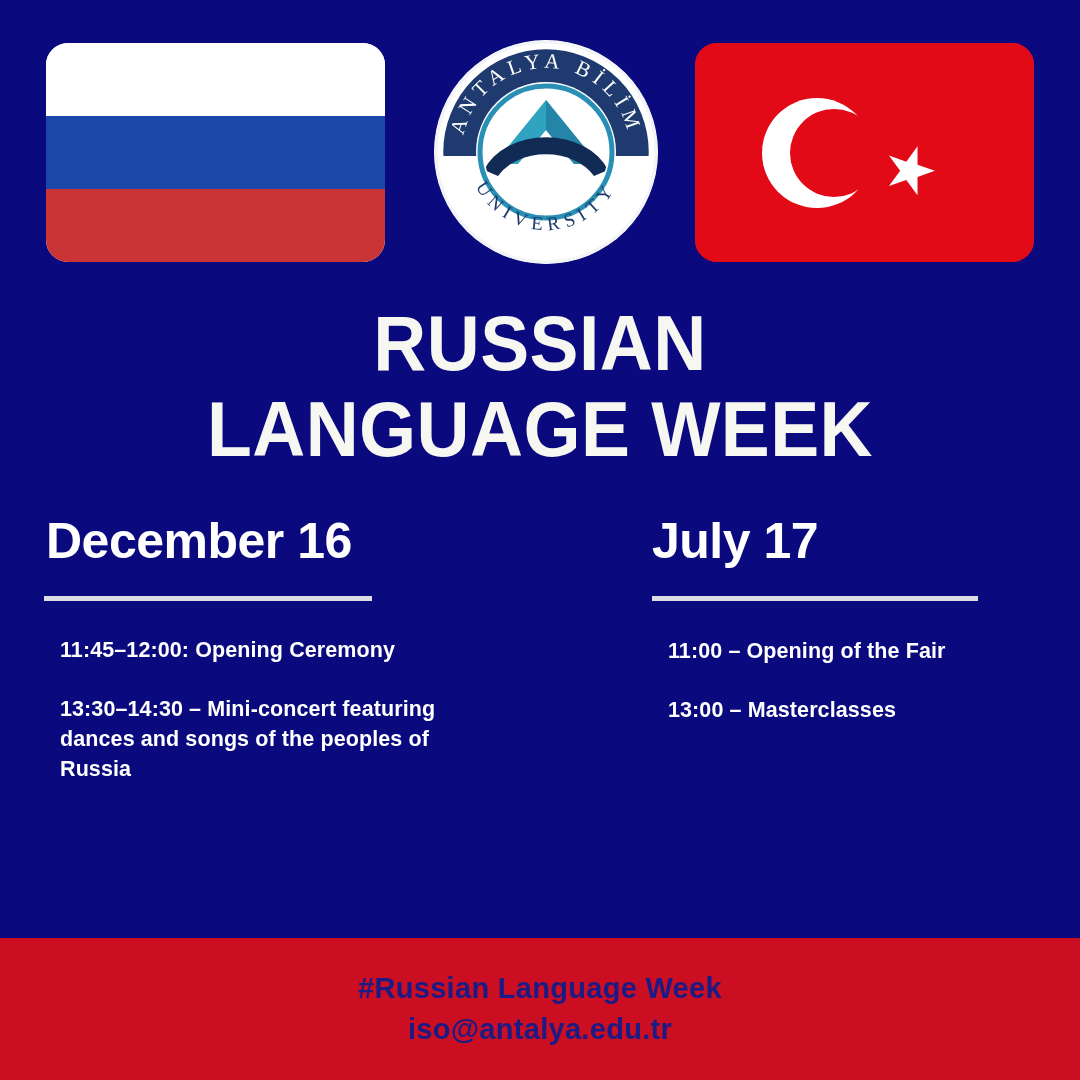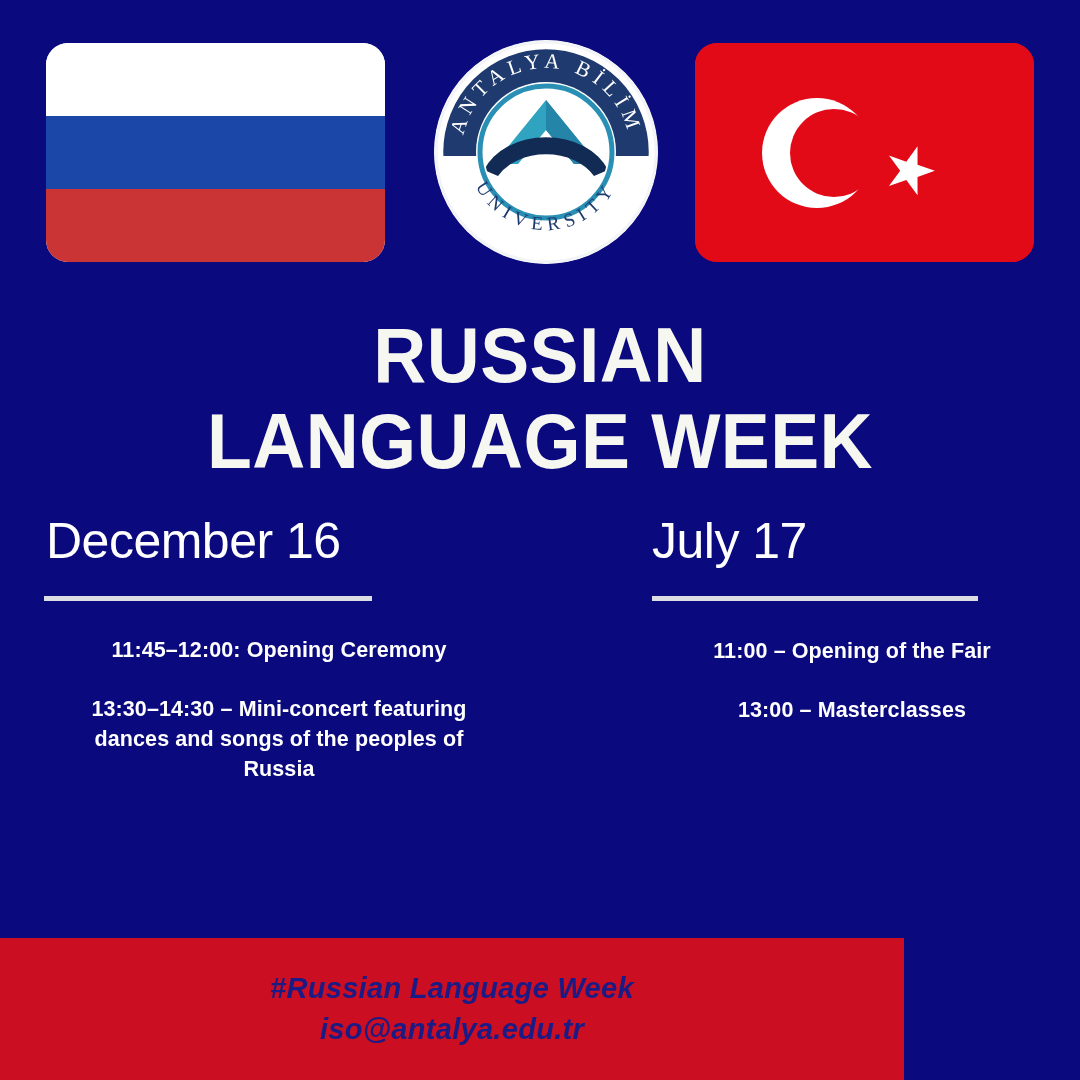--- a/index.html
+++ b/index.html
@@ -64,21 +64,21 @@
     top: 38px;
     width: 228px;
     height: 228px;
   }
   .logo-seal svg { display: block; width: 100%; height: 100%; }
 
   
   .title-block {
     position: absolute;
     left: 0;
-    top: 312px;
+    top: 300px;
     width: 1080px;
     text-align: center;
   }
   .title-line {
     display: block;
     color: #F7F7F2;
     font-family: "Liberation Sans", "DejaVu Sans", sans-serif;
     font-weight: bold;
     font-size: 78px;
     line-height: 86px;
@@ -99,41 +99,40 @@
   .col {
     position: absolute;
     top: 0;
   }
   .col-left  { left: 44px;  width: 470px; }
   .col-right { left: 652px; width: 400px; }
 
   .day-heading {
     color: #FFFFFF;
     font-family: "Liberation Sans", "DejaVu Sans", sans-serif;
-    font-weight: normal;
+    font-weight: bold;
     font-size: 50px;
     line-height: 58px;
     letter-spacing: -0.5px;
     margin: 0;
     white-space: nowrap;
   }
   .col-left  .day-heading { margin-left: 2px; }
   .rule {
     height: 5px;
     background: #DCDCE4;
     margin-top: 26px;
   }
   .col-left  .rule { width: 328px; }
   .col-right .rule { width: 326px; }
 
   .events {
     list-style: none;
     margin: 16px;
     padding: 0;
-    text-align: center;
   }
   .col-left  .events { margin-top: 34px; }
   .col-right .events { margin-top: 35px; }
 
   .event {
     color: #FFFFFF;
     font-family: "Liberation Sans", "DejaVu Sans", sans-serif;
     font-weight: bold;
     font-size: 21.5px;
     line-height: 30px;
@@ -141,28 +140,27 @@
   }
   .col-left  .event { margin-bottom: 29px; max-width: 470px; }
   .col-right .event { margin-bottom: 29px; max-width: 400px; white-space: nowrap; }
   .event:last-child { margin-bottom: 0; }
 
   
   .footer {
     position: absolute;
     left: 0;
     top: 938px;
-    width: 904px;
+    width: 1080px;
     height: 142px;
     background: #CC0E22;
     display: flex;
     flex-direction: column;
     align-items: center;
     justify-content: center;
-    font-style: italic;
   }
   .footer-line {
     color: #1B1B86;
     font-family: "Liberation Sans", "DejaVu Sans", sans-serif;
     font-weight: bold;
     font-size: 29px;
     line-height: 41px;
     letter-spacing: 0.3px;
     white-space: nowrap;
   }

